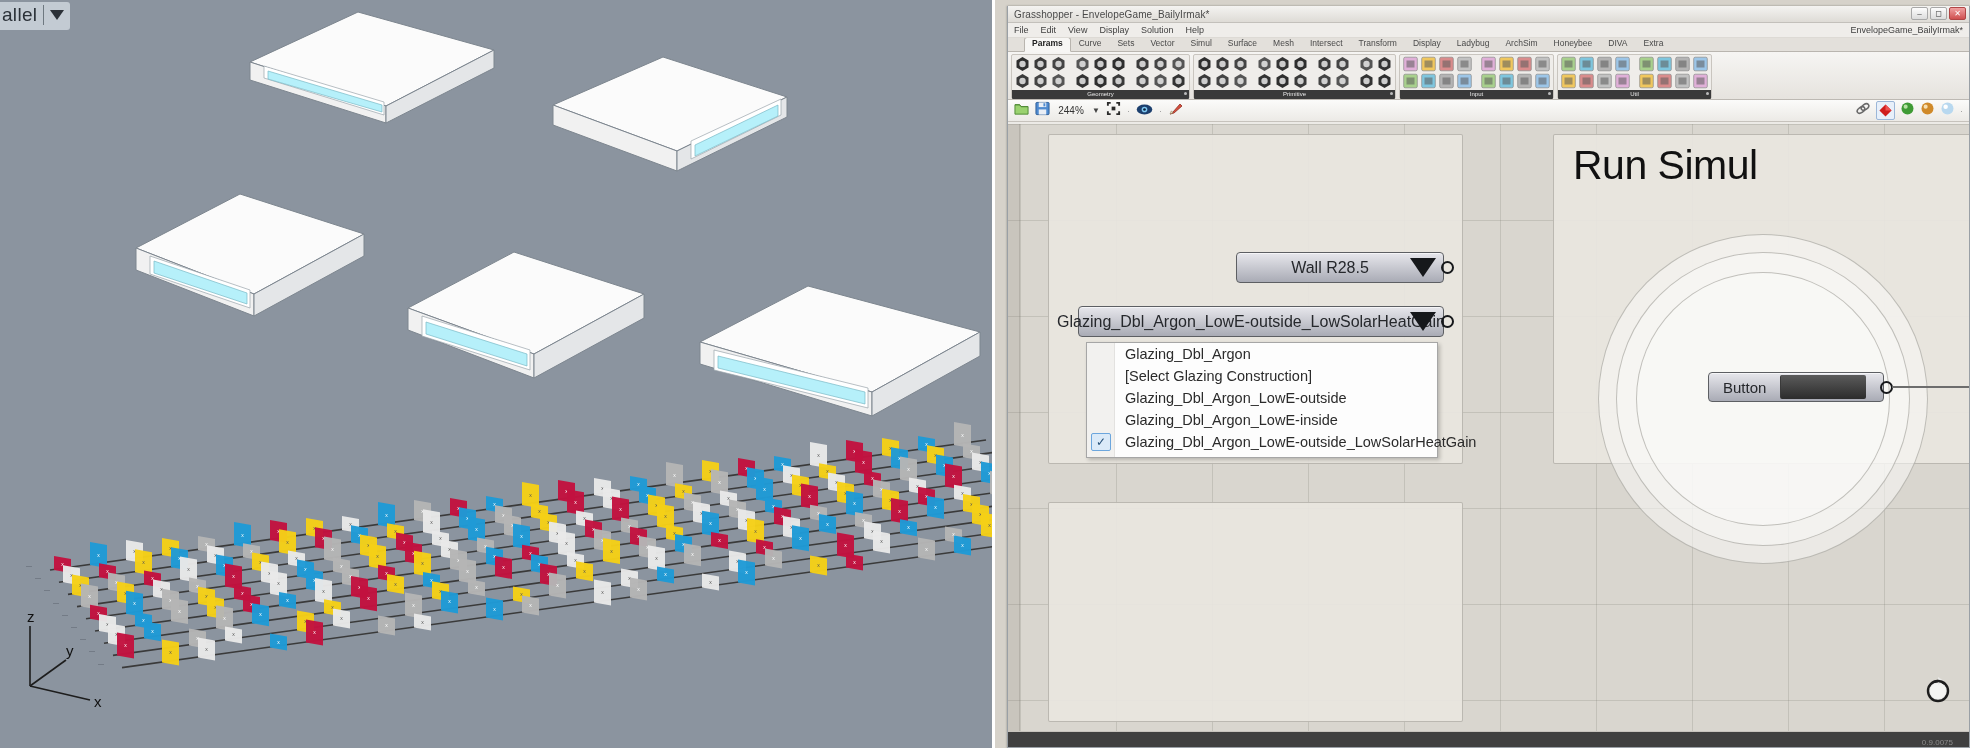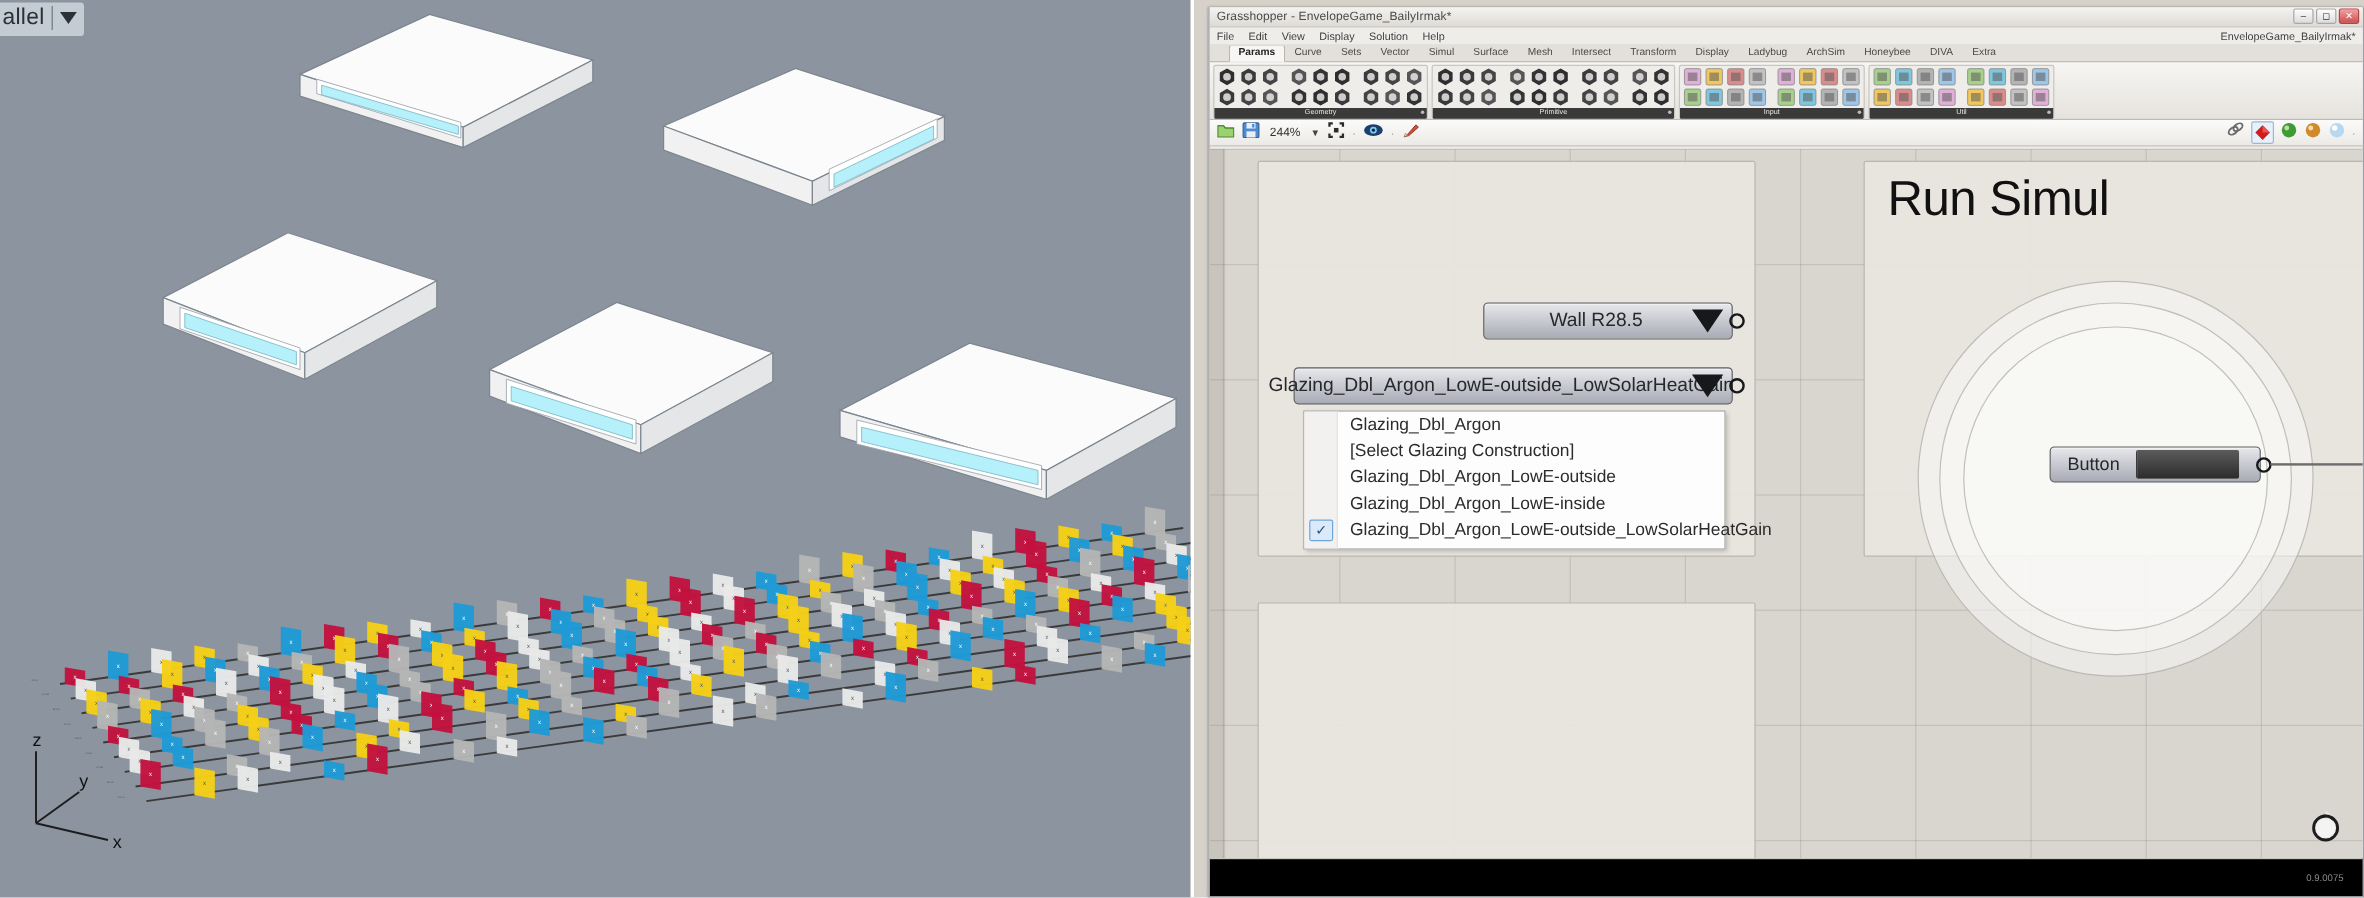--- a/index.html
+++ b/index.html
@@ -118,22 +118,22 @@
   .dd-menu { position:absolute; background:#fdfdfd; border:1px solid #a6a6a6;
      box-shadow:2px 2px 4px rgba(0,0,0,.22); z-index:40; }
   .dd-gutter { position:absolute; left:0; top:0; bottom:0; width:28px;
      background:#f2f1ef; border-right:1px solid #e3e2e0;}
   .dd-item { position:relative; height:22px; display:flex; align-items:center;
      padding-left:38px; font-size:14.5px; color:#2b2b2b; white-space:nowrap;}
   .dd-check { position:absolute; left:4px; top:2px; width:20px; height:18px;
      border:1px solid #6ca6dd; background:#dbeaf8; border-radius:2px;
      display:flex; align-items:center; justify-content:center; color:#28527a; font-size:12px;}
 
-  .gh-bottombar { position:absolute; left:0; right:0; bottom:0; height:32px;
-     background:#000000; border-top:1px solid #c8c4be; display:flex; align-items:center;
+  .gh-bottombar { position:absolute; left:0; right:0; bottom:0; height:16px;
+     background:#404040; border-top:1px solid #c8c4be; display:flex; align-items:flex-end;
      justify-content:flex-end; padding-right:16px;}
   .gh-version { font-size:8px; color:#8a8a8a; }
   .refresh-ico { position:absolute; right:16px; bottom:22px; }
 </style>
 </head>
 <body>
 
 <div id="root">
 
   <div id="rhino">

